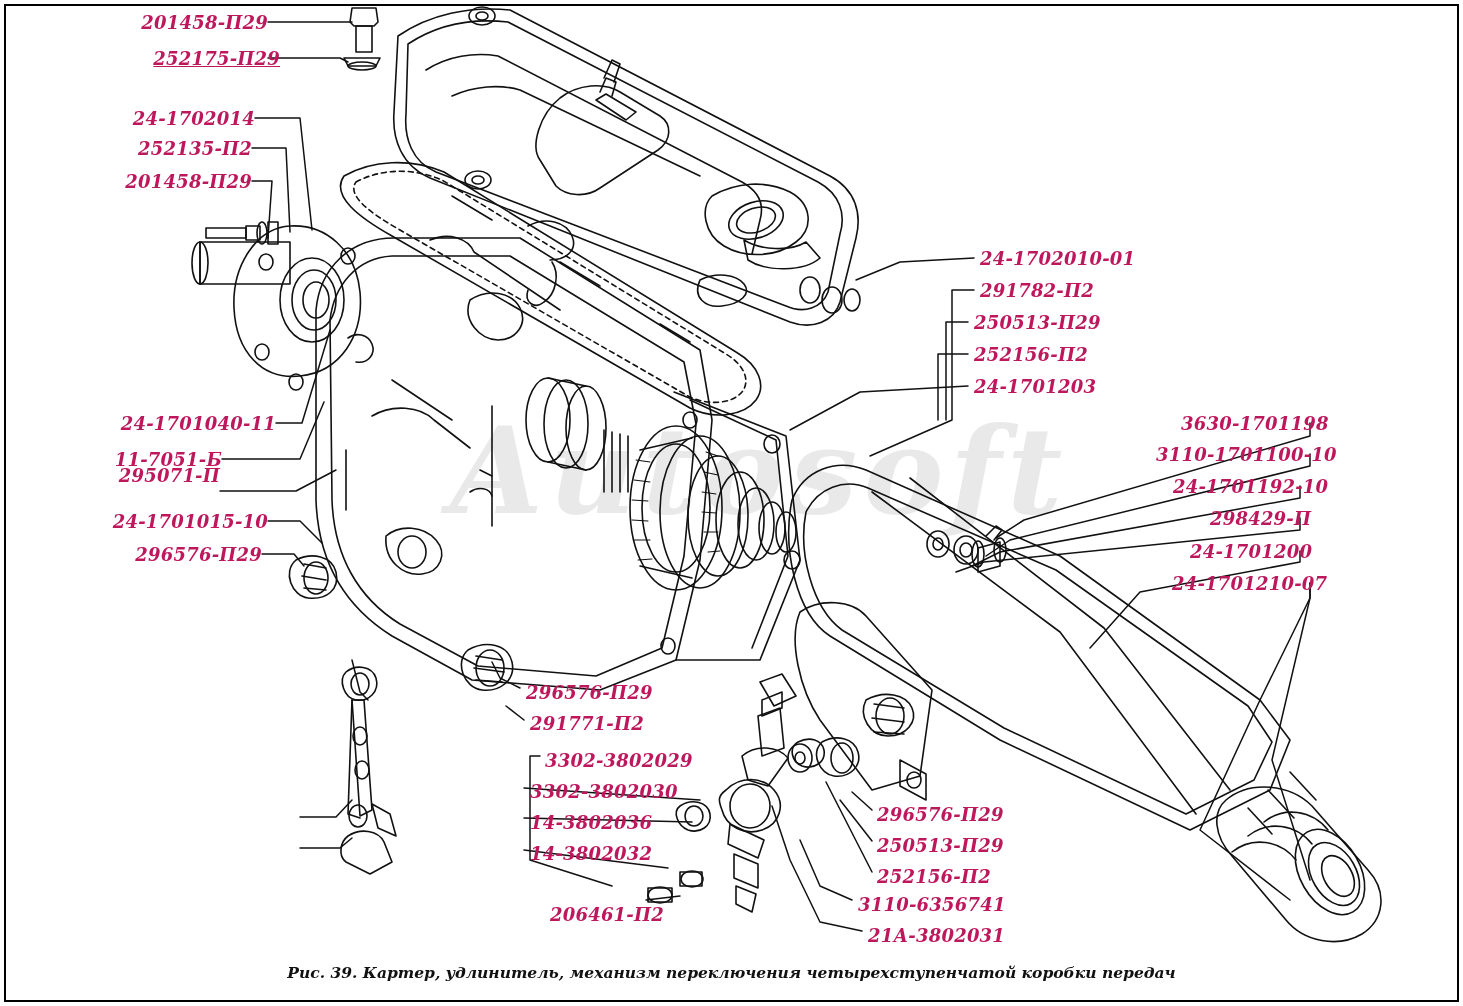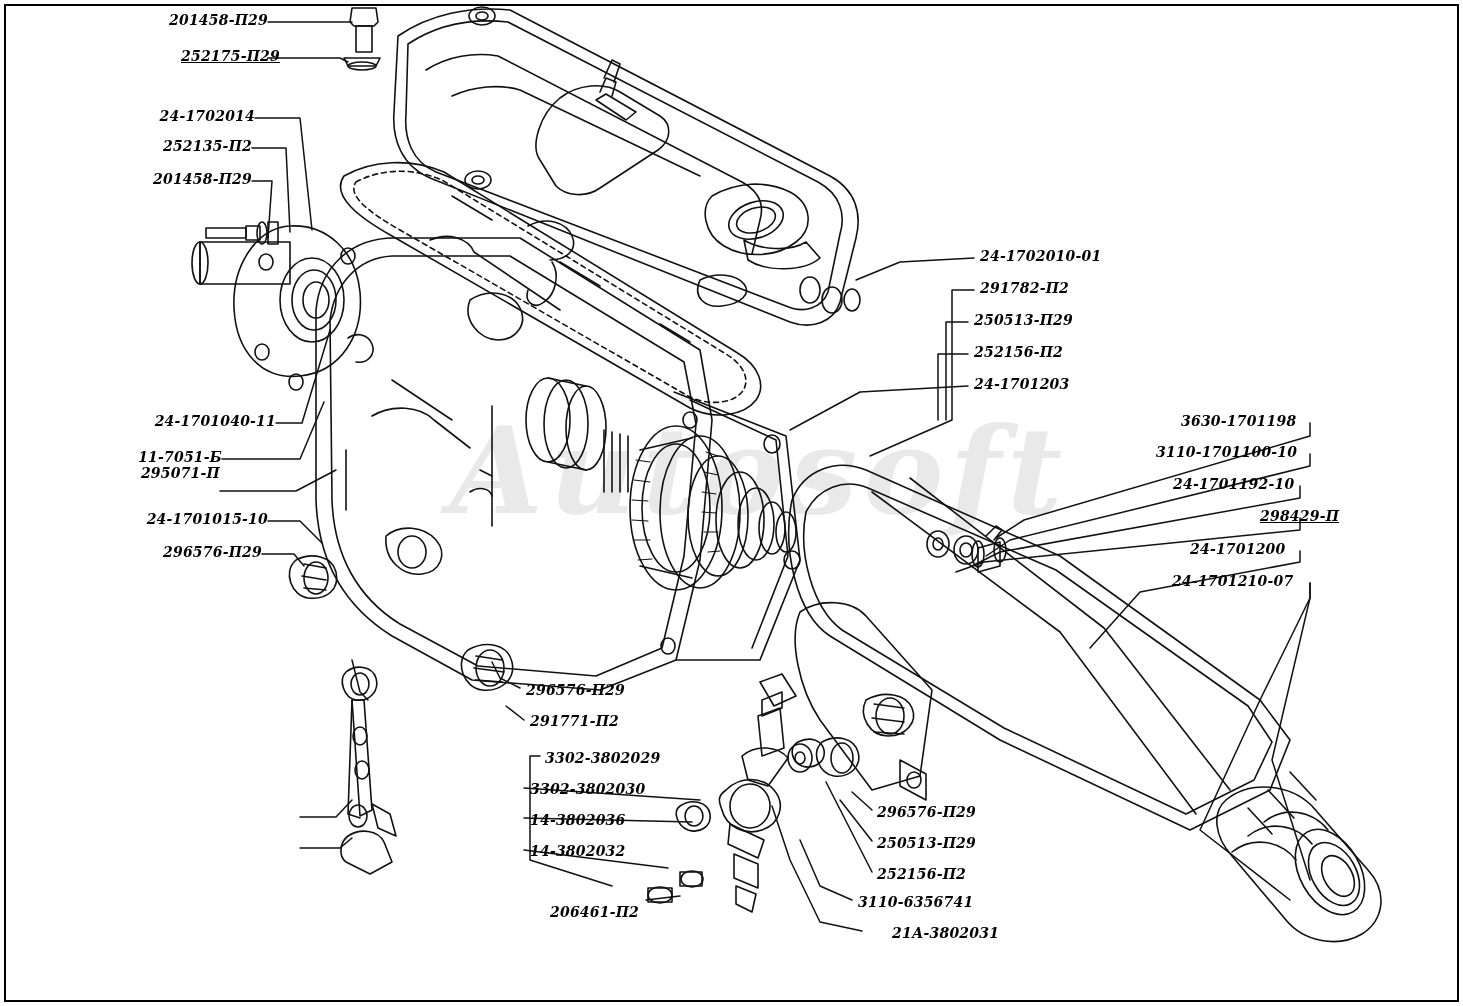--- a/index.html
+++ b/index.html
@@ -29,24 +29,24 @@
   svg.art {
     position: absolute;
     left: 0;
     top: 0;
     width: 1463px;
     height: 1006px;
   }
   .label {
     position: absolute;
     font-family: "DejaVu Serif", serif;
-    font-size: 14px;
+    font-size: 18px;
     font-style: italic;
     font-weight: bold;
-    color: #000000;
+    color: #be185d;
     white-space: nowrap;
     letter-spacing: 0.2px;
   }
   .label.right {
     text-align: right;
   }
   .caption {
     position: absolute;
     left: 0;
     top: 963px;
@@ -357,27 +357,28 @@
   <div class="label" style="left:530px;top:713px;">291771-П2</div>
   <div class="label" style="left:545px;top:750px;">3302-3802029</div>
   <div class="label" style="left:530px;top:781px;text-align:right;">3302-3802030</div>
   <div class="label" style="left:530px;top:812px;">14-3802036</div>
   <div class="label" style="left:530px;top:843px;">14-3802032</div>
   <div class="label" style="left:550px;top:892px;margin-top:12px;">206461-П2</div>
   <div class="label" style="left:877px;top:804px;">296576-П29</div>
   <div class="label" style="left:877px;top:835px;">250513-П29</div>
   <div class="label" style="left:877px;top:866px;">252156-П2</div>
   <div class="label" style="left:858px;top:894px;">3110-6356741</div>
-  <div class="label" style="left:892px;top:925px;">21А-3802031</div>
+  <div class="label" style="left:868px;top:925px;">21А-3802031</div>
 
   <div class="label" style="left:980px;top:248px;">24-1702010-01</div>
   <div class="label" style="left:980px;top:280px;">291782-П2</div>
   <div class="label" style="left:974px;top:312px;">250513-П29</div>
   <div class="label" style="left:974px;top:344px;">252156-П2</div>
   <div class="label" style="left:974px;top:376px;">24-1701203</div>
   <div class="label" style="left:1181px;top:413px;">3630-1701198</div>
   <div class="label" style="left:1156px;top:444px;">3110-1701100-10</div>
   <div class="label" style="left:1173px;top:476px;">24-1701192-10</div>
-  <div class="label" style="left:1260px;top:508px;text-decoration:underline;">298429-П</div>
+  <div class="label" style="left:1210px;top:508px;">298429-П</div>
   <div class="label" style="left:1190px;top:541px;">24-1701200</div>
   <div class="label" style="left:1172px;top:573px;">24-1701210-07</div>
 
+  <div class="caption">Рис. 39. Картер, удлинитель, механизм переключения четырехступенчатой коробки передач</div>
 </div>
 
 </body></html>

